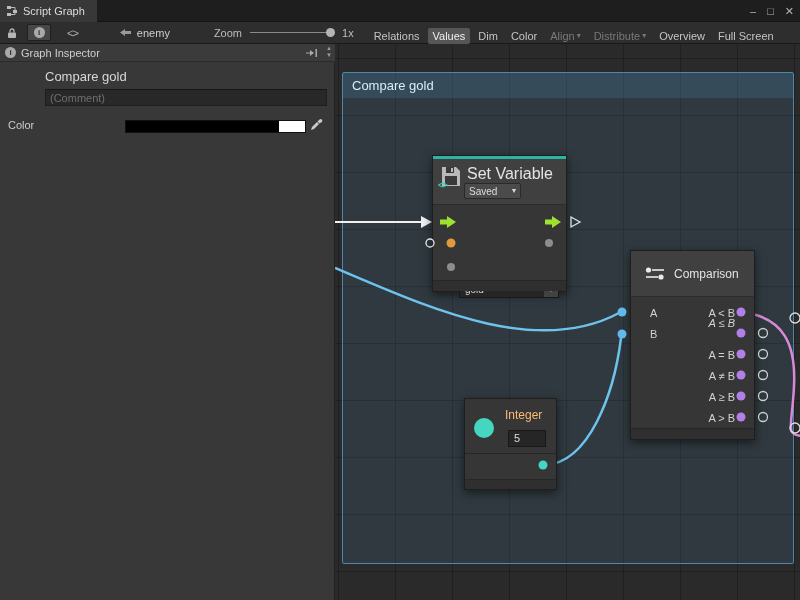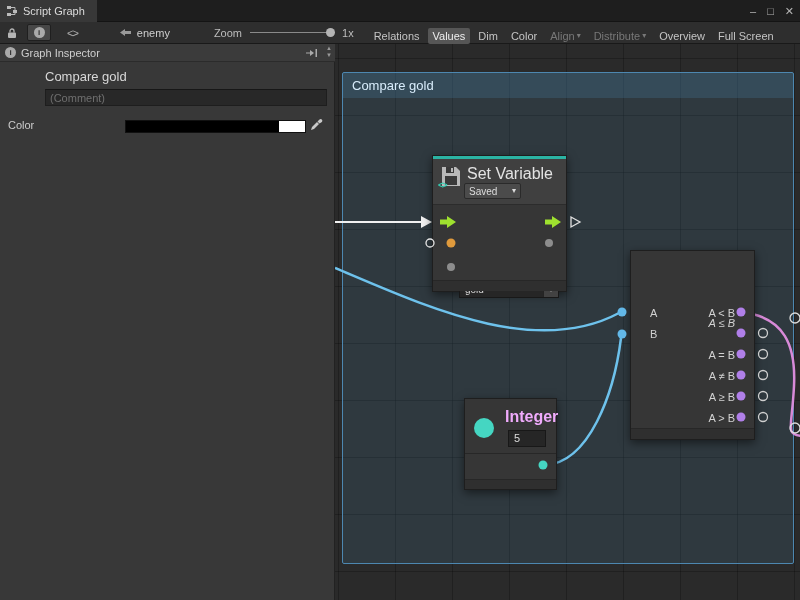--- a/index.html
+++ b/index.html
@@ -88,21 +88,21 @@
   .node-cmp .nheader{position:absolute;left:0;top:0;right:0;height:46px;background:#404040;border-bottom:1px solid #2c2c2c;
      display:flex;align-items:center;gap:8px;padding-left:13px;}
   .cmp-title{font-size:12px;color:#e3e3e3;}
   .port-label{position:absolute;font-size:11px;color:#d2d2d2;height:12px;line-height:12px;}
   .pl-left{left:19px;}
   .pl-right{right:19px;text-align:right;}
 
   
   .node-int{left:129px;top:354px;width:93px;height:92px;}
   .int-circle{position:absolute;left:9px;top:19px;width:20px;height:20px;border-radius:50%;background:#45d6c2;}
-  .int-title{position:absolute;left:40px;top:9px;font-size:16px;color:#f0abfc;font-weight:bold;}
+  .int-title{position:absolute;left:40px;top:9px;font-size:12px;color:#fdba74;}
   .int-field{position:absolute;left:43px;top:31px;width:38px;height:17px;background:#262626;border:1px solid #181818;
      font-size:11px;color:#dddddd;padding:1px 0 0 5px;}
   .int-div{position:absolute;left:0;right:0;top:54px;border-top:1px solid #272727;}
   .int-strip{position:absolute;left:0;right:0;top:80px;bottom:0;background:#2f2f2f;border-top:1px solid #272727;}
 </style>
 </head>
 <body>
 
 <div class="titlebar">
   <div class="tab">
@@ -227,20 +227,29 @@
       <path d="M0 3.5 H7 V0 L16 6 L7 12 V8.5 H0 Z" fill="#9fe12f"></path>
     </svg>
     <div class="gold-dd">
       <span class="txt">gold</span>
       <span class="arrowbox">▾</span>
     </div>
     <div class="node-footer"></div>
   </div>
 
   <div class="node node-cmp">
+    <div class="nheader">
+      <svg width="22" height="18">
+        <circle cx="4.5" cy="5" r="2.6" fill="#ececec"></circle>
+        <rect x="8" y="4.2" width="12" height="1.6" fill="#ececec"></rect>
+        <rect x="2" y="11.2" width="12" height="1.6" fill="#ececec"></rect>
+        <circle cx="17" cy="12" r="2.6" fill="#ececec"></circle>
+      </svg>
+      <span class="cmp-title">Comparison</span>
+    </div>
     <span class="port-label pl-left" style="top:56px;">A</span>
     <span class="port-label pl-left" style="top:77px;">B</span>
     <span class="port-label pl-right" style="top:56px;">A &lt; B</span>
     <span class="port-label pl-right" style="top:66px;font-style:italic;">A ≤ B</span>
     <span class="port-label pl-right" style="top:98px;">A = B</span>
     <span class="port-label pl-right" style="top:119px;">A ≠ B</span>
     <span class="port-label pl-right" style="top:140px;">A ≥ B</span>
     <span class="port-label pl-right" style="top:161px;">A &gt; B</span>
     <div class="node-footer"></div>
   </div>

